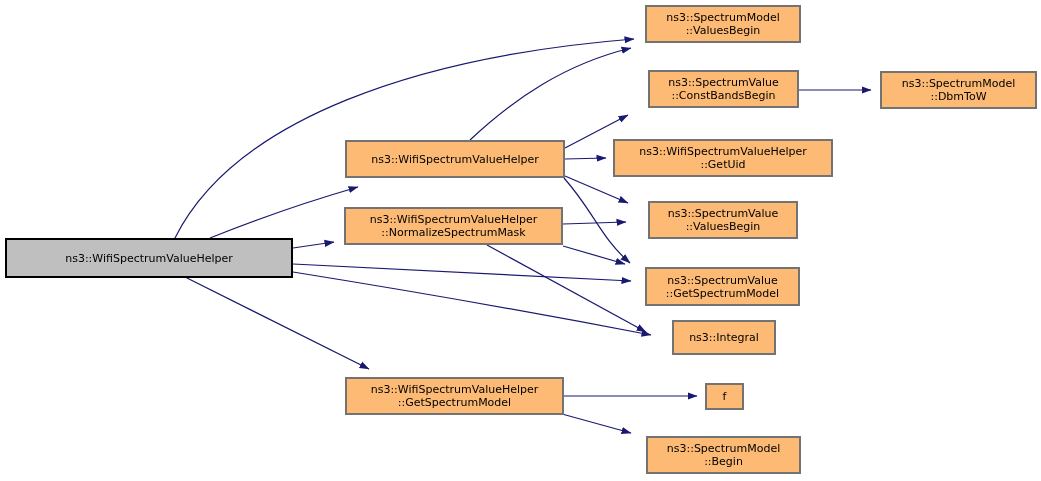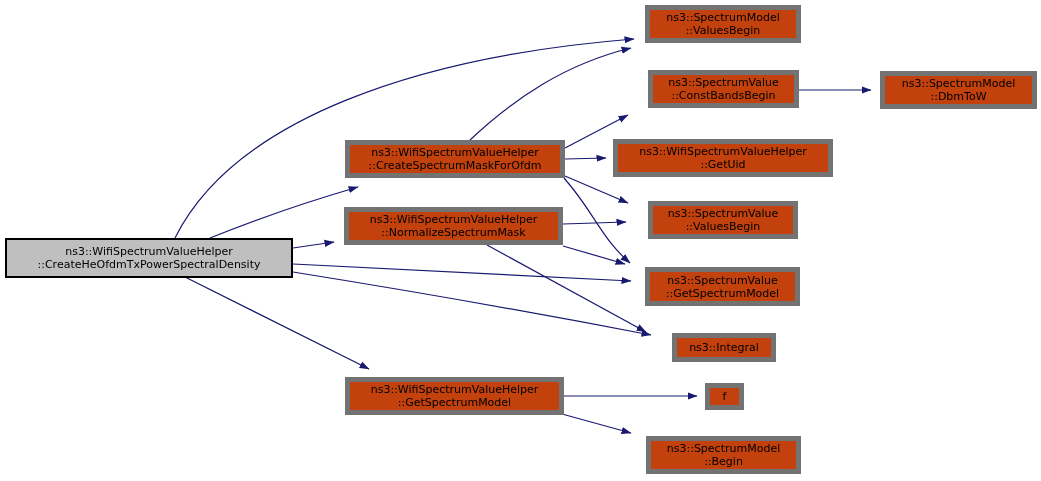--- a/index.html
+++ b/index.html
@@ -7,22 +7,22 @@
     position:relative;
     width:1041px;height:481px;
     background:#ffffff;
     font-family:"DejaVu Sans","Liberation Sans",sans-serif;
     overflow:hidden;
   }
   #edges{position:absolute;left:0;top:0;width:1041px;height:481px;}
   .node{
     position:absolute;
     box-sizing:border-box;
-    background:#c2410c;
-    border:5px solid #737373;
+    background:#fdba74;
+    border:2px solid #737373;
     display:flex;
     flex-direction:column;
     align-items:center;
     justify-content:center;
     font-size:11px;
     line-height:13px;
     color:#000000;
     text-align:center;
     white-space:nowrap;
     cursor:pointer;
@@ -59,26 +59,24 @@
       <path d="M563,246 L625,264" marker-end="url(#arrow)"></path>
       <path d="M487,245 L646,332" marker-end="url(#arrow)"></path>
       <path d="M799,90 L871,90" marker-end="url(#arrow)"></path>
       <path d="M564,396 L697,396" marker-end="url(#arrow)"></path>
       <path d="M562,414 L631,433" marker-end="url(#arrow)"></path>
     </g>
   </svg>
 
   <div class="node highlight" style="left:5px;top:238px;width:288px;height:40px;">
     <span>ns3::WifiSpectrumValueHelper</span>
-    <span>::CreateHeOfdmTxPowerSpectralDensity</span>
   </div>
 
   <div class="node" style="left:345px;top:140px;width:220px;height:38px;">
     <span>ns3::WifiSpectrumValueHelper</span>
-    <span>::CreateSpectrumMaskForOfdm</span>
   </div>
 
   <div class="node" style="left:344px;top:207px;width:219px;height:38px;">
     <span>ns3::WifiSpectrumValueHelper</span>
     <span>::NormalizeSpectrumMask</span>
   </div>
 
   <div class="node" style="left:345px;top:377px;width:219px;height:38px;">
     <span>ns3::WifiSpectrumValueHelper</span>
     <span>::GetSpectrumModel</span>
@@ -102,21 +100,21 @@
   <div class="node" style="left:648px;top:201px;width:150px;height:38px;">
     <span>ns3::SpectrumValue</span>
     <span>::ValuesBegin</span>
   </div>
 
   <div class="node" style="left:645px;top:267px;width:155px;height:39px;">
     <span>ns3::SpectrumValue</span>
     <span>::GetSpectrumModel</span>
   </div>
 
-  <div class="node" style="left:672px;top:333px;width:104px;height:29px;">
+  <div class="node" style="left:672px;top:320px;width:104px;height:35px;">
     <span>ns3::Integral</span>
   </div>
 
   <div class="node" style="left:705px;top:383px;width:39px;height:27px;">
     <span>f</span>
   </div>
 
   <div class="node" style="left:646px;top:436px;width:155px;height:38px;">
     <span>ns3::SpectrumModel</span>
     <span>::Begin</span>

